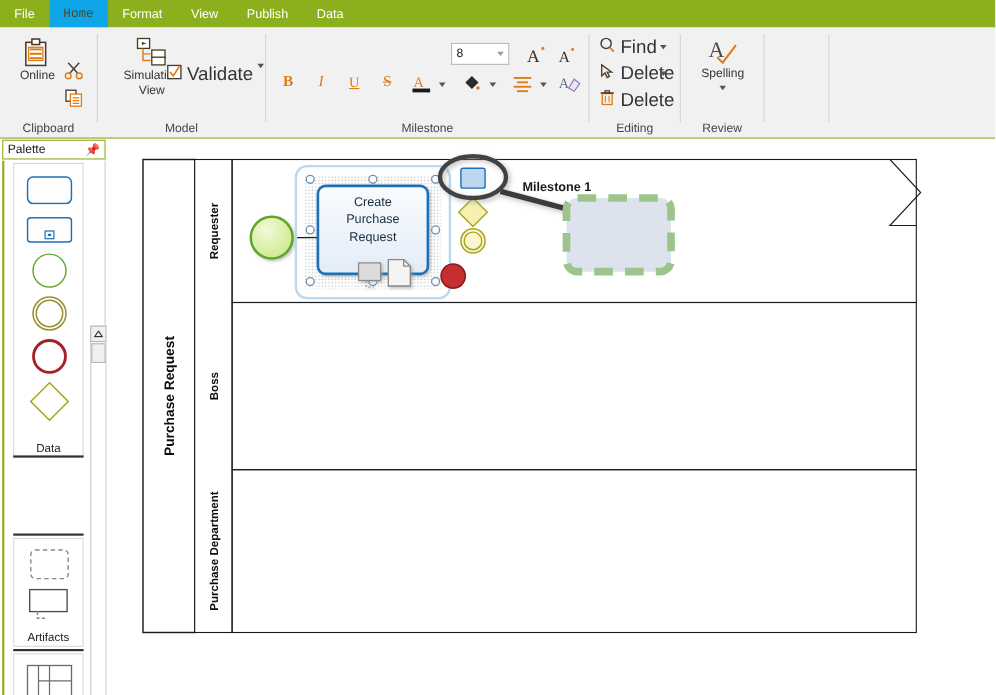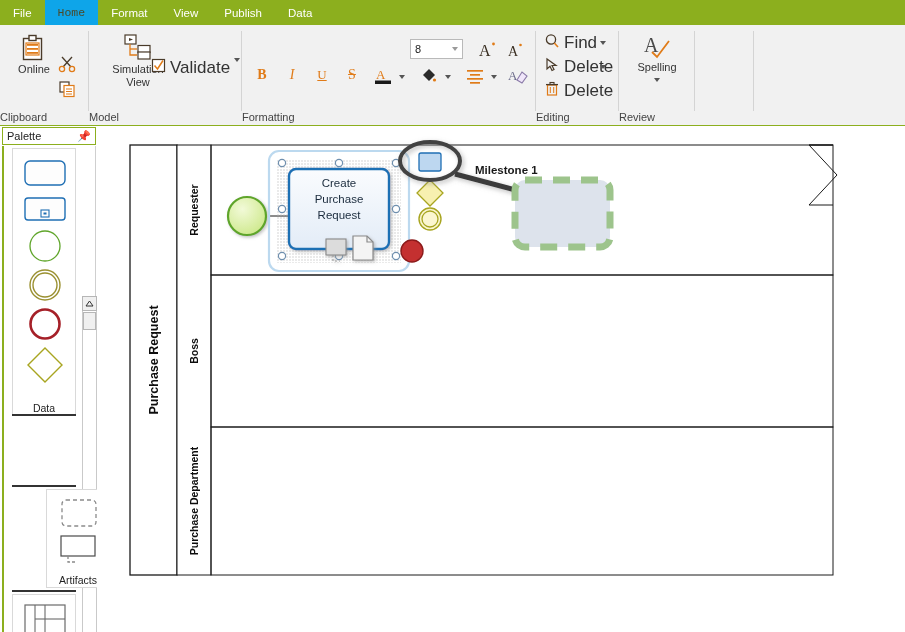--- a/index.html
+++ b/index.html
@@ -39,21 +39,21 @@
   .ribbon {
     position: absolute; left: 0; top: 25px; width: 905px; height: 101px;
     background: #f1f1f1;
     border-bottom: 1px solid #8CAF1E;
   }
   .rgroup {
     position: absolute; top: 0; height: 100px;
   }
   .rgroup-label {
     position: absolute; bottom: 2px; left: 0; width: 100%;
-    font-size: 11px; color: #444;
+    text-align: center; font-size: 11px; color: #444;
   }
   .rsep {
     position: absolute; top: 6px; width: 1px; height: 80px;
     background: #d4d4d4;
   }
 
   .bigbtn {
     position: absolute;
     display: flex; flex-direction: column; align-items: center;
     cursor: default;
@@ -275,21 +275,21 @@
       <span class="caret" style="position:absolute;left:249px;top:50px;"></span>
 
       <div class="fmtbtn" style="left:265px;top:40px;width:22px;height:22px;">
         <svg width="20" height="20" viewBox="0 0 20 20">
           <text x="0" y="14" font-family="Liberation Serif, serif" font-size="13" fill="#6a6a8a">A</text>
           <polygon points="9,14 14,6 19,10 14,17" fill="#f0e6fa" stroke="#8a7aa8" stroke-width="1.1"></polygon>
         </svg>
         <span class="sr-only">Clear Formatting</span>
       </div>
 
-      <div class="rgroup-label">Formatting</div>
+      <div class="rgroup-label">Milestone</div>
     </div>
     <div class="rsep" style="left:535px;"></div>
 
     <div class="rgroup" style="left:536px;width:82px;">
       <div class="smallbtn" style="left:8px;top:8px;">
         <svg width="16" height="16" viewBox="0 0 16 16">
           <circle cx="7" cy="6.5" r="4.6" fill="none" stroke="#4a3b2a" stroke-width="1.3"></circle>
           <line x1="10.3" y1="10" x2="14" y2="14" stroke="#E07B18" stroke-width="1.6"></line>
         </svg>
         <span>Find</span>
@@ -384,21 +384,21 @@
         <svg width="38" height="38" viewBox="0 0 38 38">
           <polygon points="19,2 36,19 19,36 2,19" fill="#fff" stroke="#A8A520" stroke-width="1.4"></polygon>
         </svg>
       </div>
       <div class="pal-section-label">Data</div>
     </div>
     <div class="pal-divider" style="top:268px;"></div>
 
     <div class="pal-divider" style="top:339px;"></div>
 
-    <div class="pal-section" style="top:343px;height:99px;margin-left:34px;">
+    <div class="pal-section" style="top:343px;height:99px;">
       <div class="pal-item" style="top:6px;height:34px;">
         <svg width="38" height="30" viewBox="0 0 38 30">
           <rect x="2" y="2" width="34" height="26" rx="4" ry="4" fill="#fff" stroke="#8a8a8a" stroke-width="1.3" stroke-dasharray="4,3"></rect>
         </svg>
       </div>
       <div class="pal-item" style="top:42px;height:38px;">
         <svg width="42" height="34" viewBox="0 0 42 34">
           <rect x="3" y="2" width="34" height="20" fill="#fff" stroke="#4a4a4a" stroke-width="1.2"></rect>
           <path d="M10 22 L10 28 L18 28" fill="none" stroke="#8a8a8a" stroke-width="1.3" stroke-dasharray="3,2"></path>
         </svg>

